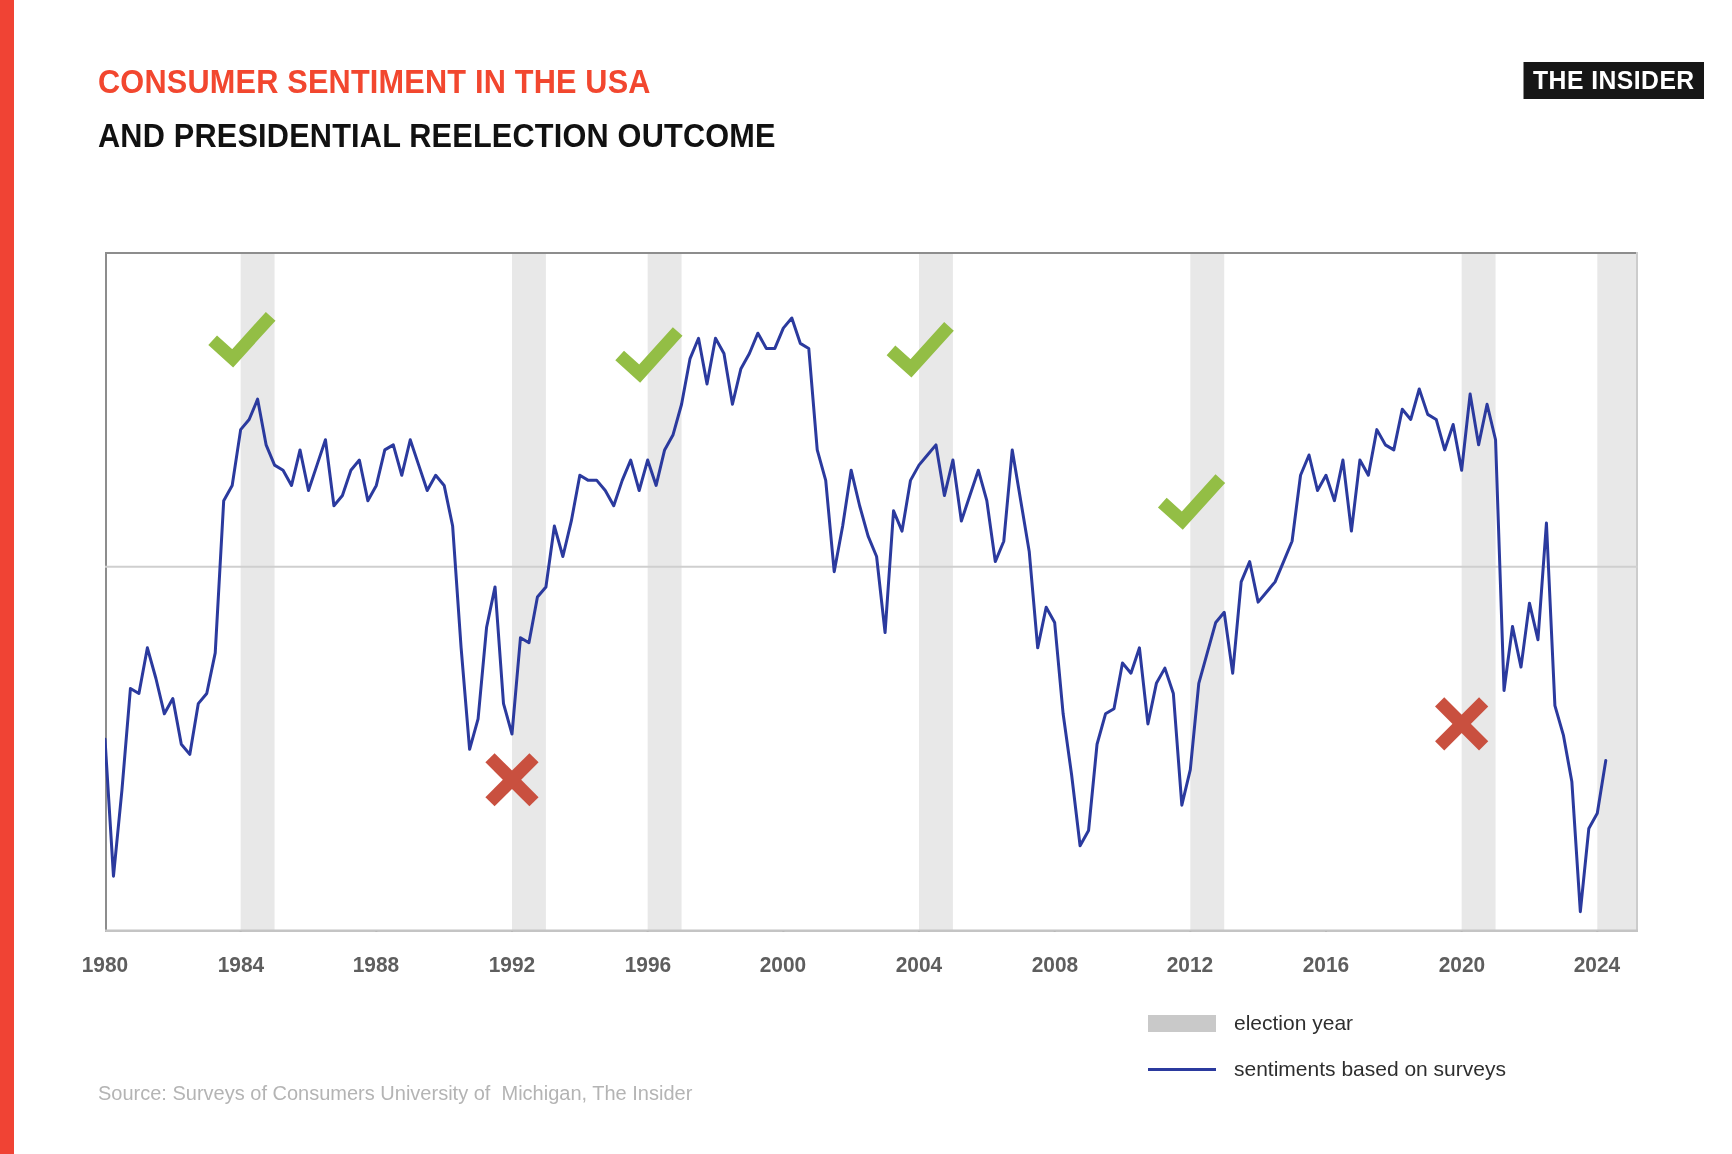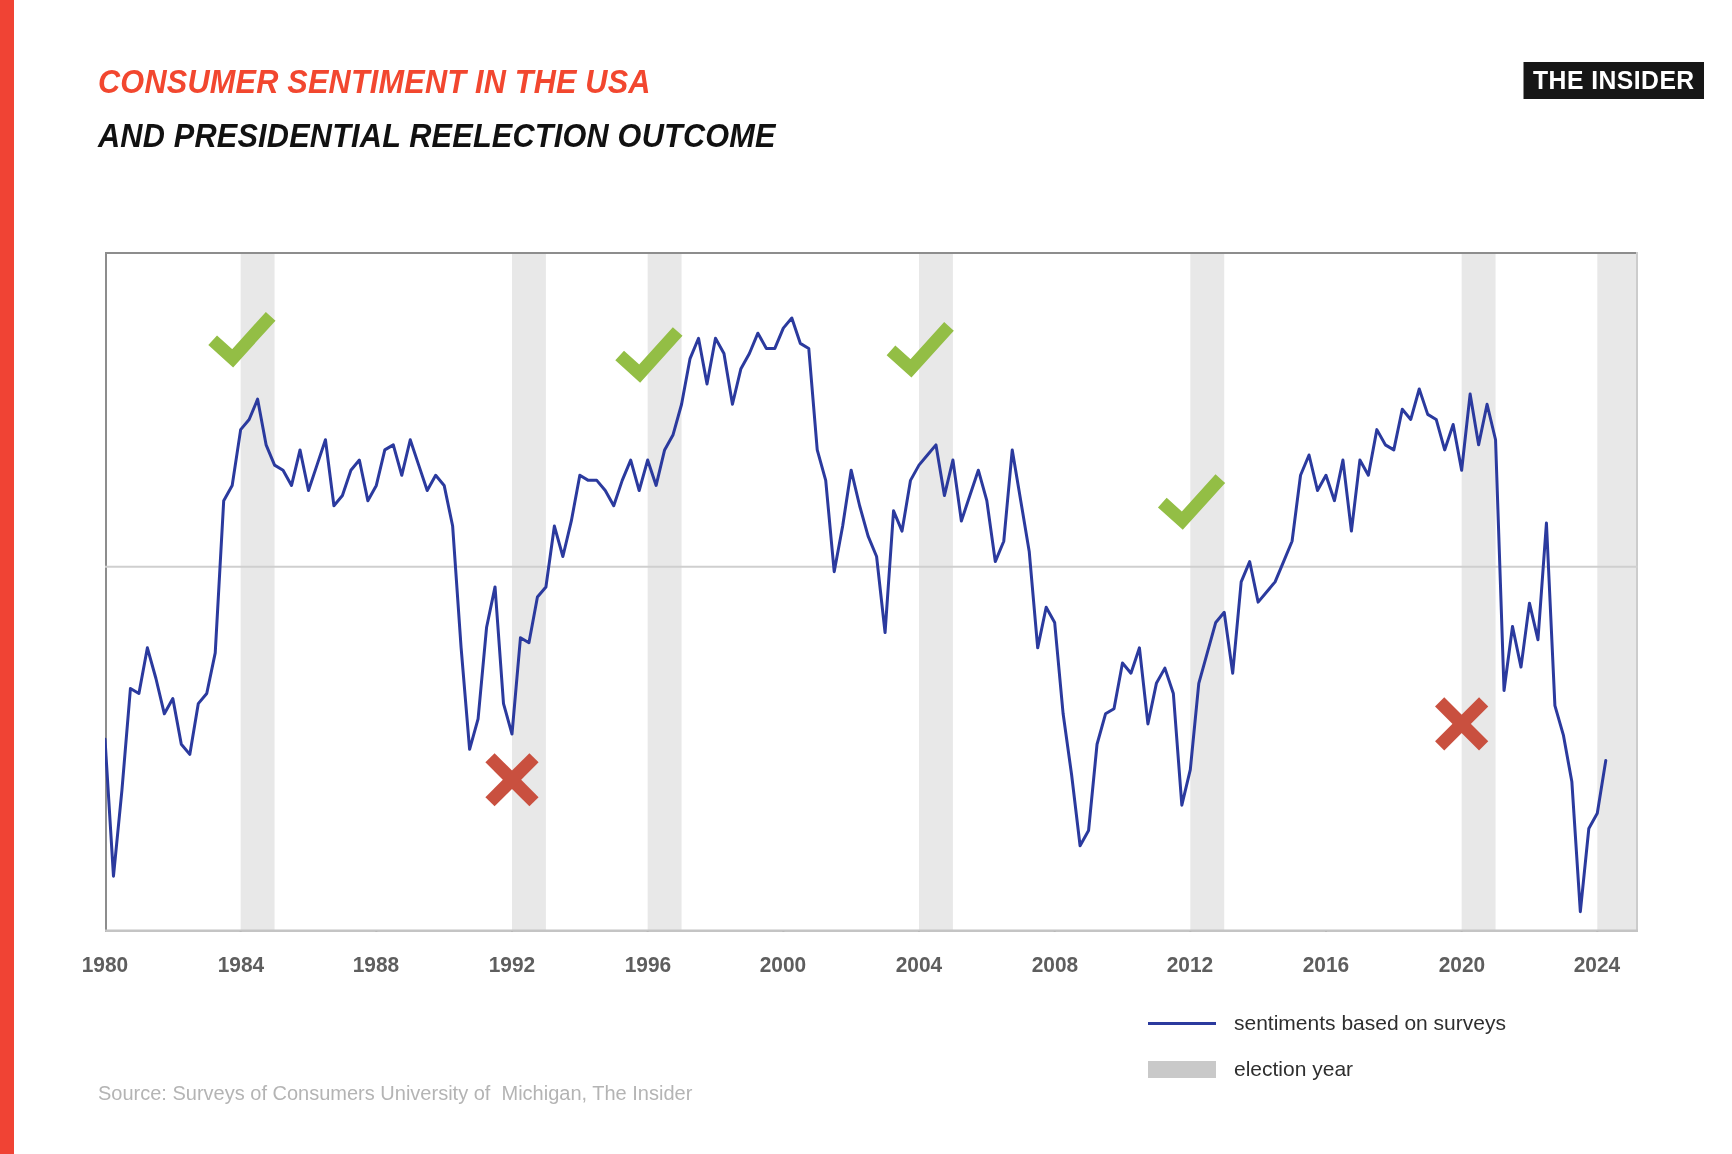--- a/index.html
+++ b/index.html
@@ -7,21 +7,21 @@
     width:1732px;height:1154px;
     background:#ffffff;
     font-family:"Liberation Sans",sans-serif;
     overflow:hidden;
     position:relative;
   }
   #page{position:absolute;inset:0;background:#fff;}
   
   .rail{position:absolute;left:0;top:0;width:14px;height:1154px;background:#f04334;}
   
-  .title-block{position:absolute;left:98px;top:62px;font-style:italic;}
+  .title-block{position:absolute;left:98px;top:62px;}
   .title-1{
     color:#f2472f;font-size:33px;font-weight:bold;letter-spacing:0.2px;
     line-height:40px;white-space:nowrap;
     transform:scaleX(0.93);transform-origin:left center;
   }
   .title-2{
     color:#111111;font-size:33px;font-weight:bold;letter-spacing:0.2px;
     line-height:40px;white-space:nowrap;margin-top:14px;
     transform:scaleX(0.93);transform-origin:left center;
   }
@@ -128,24 +128,24 @@
       <div class="xlab" style="left: 918.982px;">2004</div>
       <div class="xlab" style="left: 1054.65px;">2008</div>
       <div class="xlab" style="left: 1190.31px;">2012</div>
       <div class="xlab" style="left: 1325.97px;">2016</div>
       <div class="xlab" style="left: 1461.64px;">2020</div>
       <div class="xlab" style="left: 1597.3px;">2024</div>
     </div>
 
   <div class="legend" id="legend">
       <div class="legend-row">
+        <span class="legend-swatch-box" style="background: rgb(201, 201, 201);"></span>
+        <span class="legend-text">election year</span>
+      </div>
+      <div class="legend-row">
         <span class="legend-swatch-line" style="background: rgb(43, 58, 158);"></span>
         <span class="legend-text">sentiments based on surveys</span>
-      </div>
-      <div class="legend-row">
-        <span class="legend-swatch-box" style="background: rgb(201, 201, 201);"></span>
-        <span class="legend-text">election year</span>
       </div>
     </div>
 
   <div class="source">Source: Surveys of Consumers University of  Michigan, The Insider</div>
 
 </div>
 
 </body></html>

